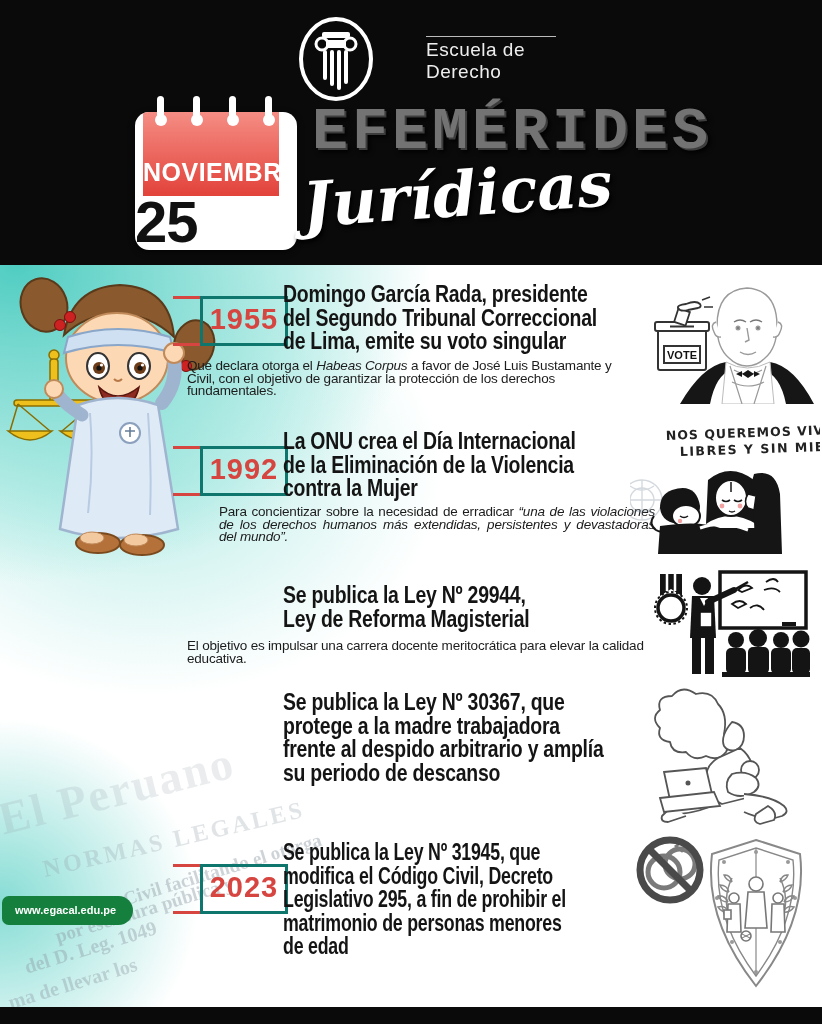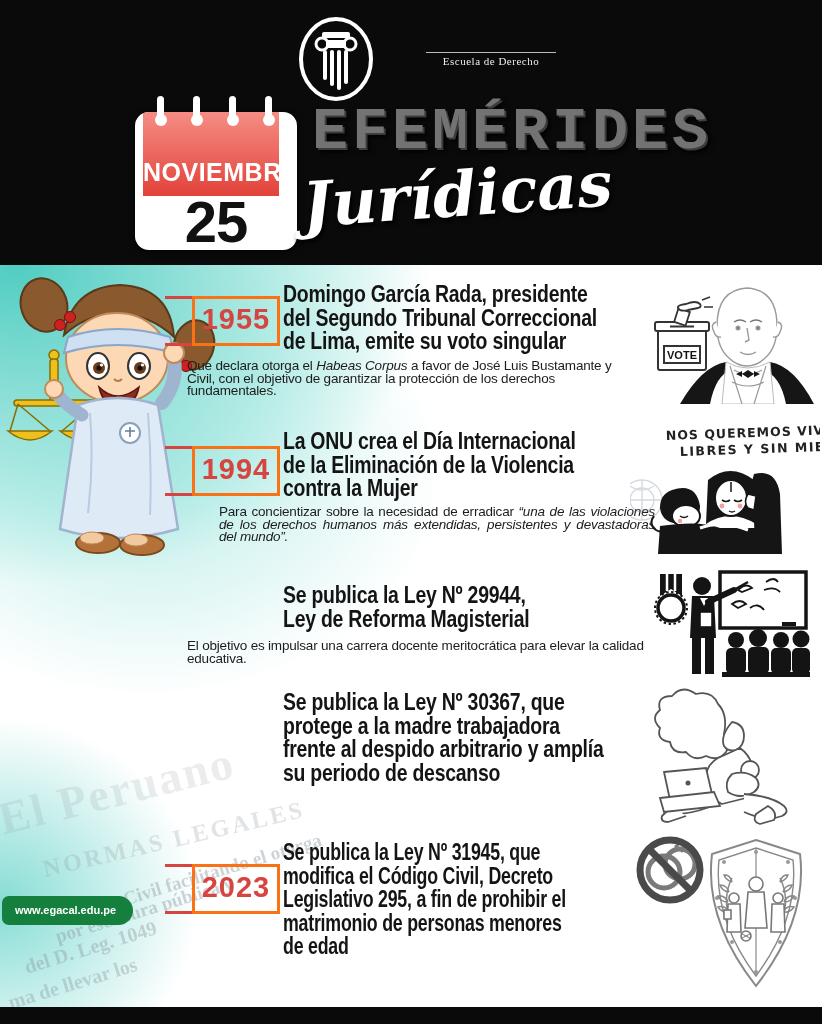--- a/index.html
+++ b/index.html
@@ -5,27 +5,27 @@
   html,body{margin:0;padding:0;background:#e8e8e8;}
   .poster{position:relative;width:822px;height:1024px;background:#fff;overflow:hidden;
           font-family:"Liberation Sans",sans-serif;}
 
   
   .header{position:absolute;left:0;top:0;width:822px;height:265px;background:#0a0a0a;}
   .logo{position:absolute;left:296px;top:16px;display:flex;align-items:center;}
   .logo-emblem{width:88px;height:86px;}
   .logo-text{margin-left:4px;}
   .logo-script{font-family:"DejaVu Serif",serif;font-style:italic;font-size:46px;color:#fff;line-height:46px;}
-  .logo-sub{font-size:11px;color:#eee;letter-spacing:.5px;border-top:1px solid #bbb;padding-top:2px;margin-left:38px;width:130px;text-align:center;font-family:Liberation Serif, serif;}
+  .logo-sub{font-size:19px;color:#eee;letter-spacing:.5px;border-top:1px solid #bbb;padding-top:2px;margin-left:38px;width:130px;}
 
   .calendar{position:absolute;left:135px;top:96px;width:162px;height:154px;}
   .cal-body{position:absolute;left:0;top:16px;width:162px;height:138px;border-radius:14px;background:#fff;box-shadow:0 2px 6px rgba(0,0,0,.6);overflow:hidden;}
   .cal-top{position:absolute;left:8px;top:0;width:136px;height:84px;background:linear-gradient(#f58d84,#e2423a);
            color:#fff;font-weight:bold;font-size:25px;letter-spacing:.5px;text-align:center;line-height:120px;}
-  .cal-day{position:absolute;left:0;top:84px;width:162px;height:54px;text-align:center;
+  .cal-day{position:absolute;left:0;top:84px;width:162px;height:54px;text-align:left;
            font-size:58px;font-weight:bold;color:#111;line-height:52px;letter-spacing:-1px;}
   .cal-pin{position:absolute;top:0;width:7px;height:22px;background:#fff;border-radius:4px;}
   .cal-pin::after{content:"";position:absolute;left:-2.5px;bottom:-8px;width:12px;height:12px;border-radius:50%;background:#fff;}
   .pin1{left:22px}.pin2{left:58px}.pin3{left:94px}.pin4{left:130px}
 
   .main-title{position:absolute;left:312px;top:98px;color:#737373;font-family:Liberation Mono, monospace;
               font-weight:bold;font-size:60px;letter-spacing:4px;
               text-shadow:2px 2px 0 #3c3c3c,4px 4px 5px #000;}
   .sub-title{position:absolute;left:302px;top:158px;color:#fff;font-family:"DejaVu Serif",serif;
              font-style:italic;font-weight:bold;font-size:62px;transform:rotate(-4deg);
@@ -35,21 +35,21 @@
   .bg{position:absolute;left:0;top:265px;width:822px;height:742px;background:
       radial-gradient(ellipse 560px 430px at 2% 0%, rgba(70,202,190,.95), rgba(130,222,212,.55) 48%, rgba(255,255,255,0) 74%),
       radial-gradient(ellipse 420px 320px at 18% 28%, rgba(120,220,210,.5), rgba(255,255,255,0) 70%),
       radial-gradient(ellipse 300px 280px at 0% 86%, rgba(104,212,202,.8), rgba(255,255,255,0) 66%),
       #ffffff;}
 
   
   .wm{position:absolute;font-family:"Liberation Serif",serif;font-weight:bold;color:#8d99a3;white-space:nowrap;}
 
   
-  .year{position:absolute;left:192px;width:82px;height:44px;border:3px solid #f97316;color:#d6453f;
+  .year{position:absolute;left:200px;width:82px;height:44px;border:3px solid #0f766e;color:#d6453f;
         font-size:29px;font-weight:bold;text-align:center;line-height:41px;letter-spacing:1px;}
   .year::before,.year::after{content:"";position:absolute;left:-30px;width:27px;height:3px;background:#d6453f;}
   .year::before{top:-3px}.year::after{bottom:-3px}
 
   .etitle{position:absolute;left:283px;transform-origin:0 0;font-weight:bold;font-size:24px;
           line-height:23.5px;color:#141414;letter-spacing:-.3px;}
   .etitle div{white-space:nowrap;}
   .sx81{transform:scaleX(.81);} .sx74{transform:scaleX(.74);}
 
   .ebody{position:absolute;left:187px;font-size:13.5px;line-height:12.6px;color:#1c1c1c;letter-spacing:-.2px;}
@@ -199,21 +199,21 @@
       <rect x="14" y="76" width="36" height="17"></rect>
     </g>
     <text x="32" y="89" text-anchor="middle" font-size="11" font-weight="bold" fill="#111" font-family="Liberation Sans, sans-serif">VOTE</text>
     <g stroke="#333" stroke-width="1.8" fill="#fff">
       <rect x="26" y="40" width="12" height="14" transform="rotate(18 32 47)"></rect>
       <path d="M36,34 q10,-4 14,0 q2,3 -2,4 l-10,2 q-8,2 -10,-2 q-1,-3 8,-4 Z"></path>
       <path d="M52,30 l8,-3 M54,37 l9,0" stroke-width="1.4"></path>
     </g>
   </svg>
 
-  <div class="year" style="top:446px">1994</div>
+  <div class="year" style="top:446px">1992</div>
   <div class="etitle sx81" style="top:429px">
     <div>La ONU crea el Día Internacional</div>
     <div>de la Eliminación de la Violencia</div>
     <div>contra la Mujer</div>
   </div>
   <div class="ebody just" style="top:506px;width:436px"><span>Para concientizar sobre la necesidad de erradicar </span><span class="it">“una de las violaciones de los derechos humanos más extendidas, persistentes y devastadoras del mundo”.</span><span></span></div>
 
   <svg class="illus" style="left:630px;top:424px" width="190" height="130" viewBox="0 0 190 130">
     <g opacity=".28" stroke="#66788a" fill="none" stroke-width="1.4">
       <circle cx="12" cy="76" r="20"></circle>

